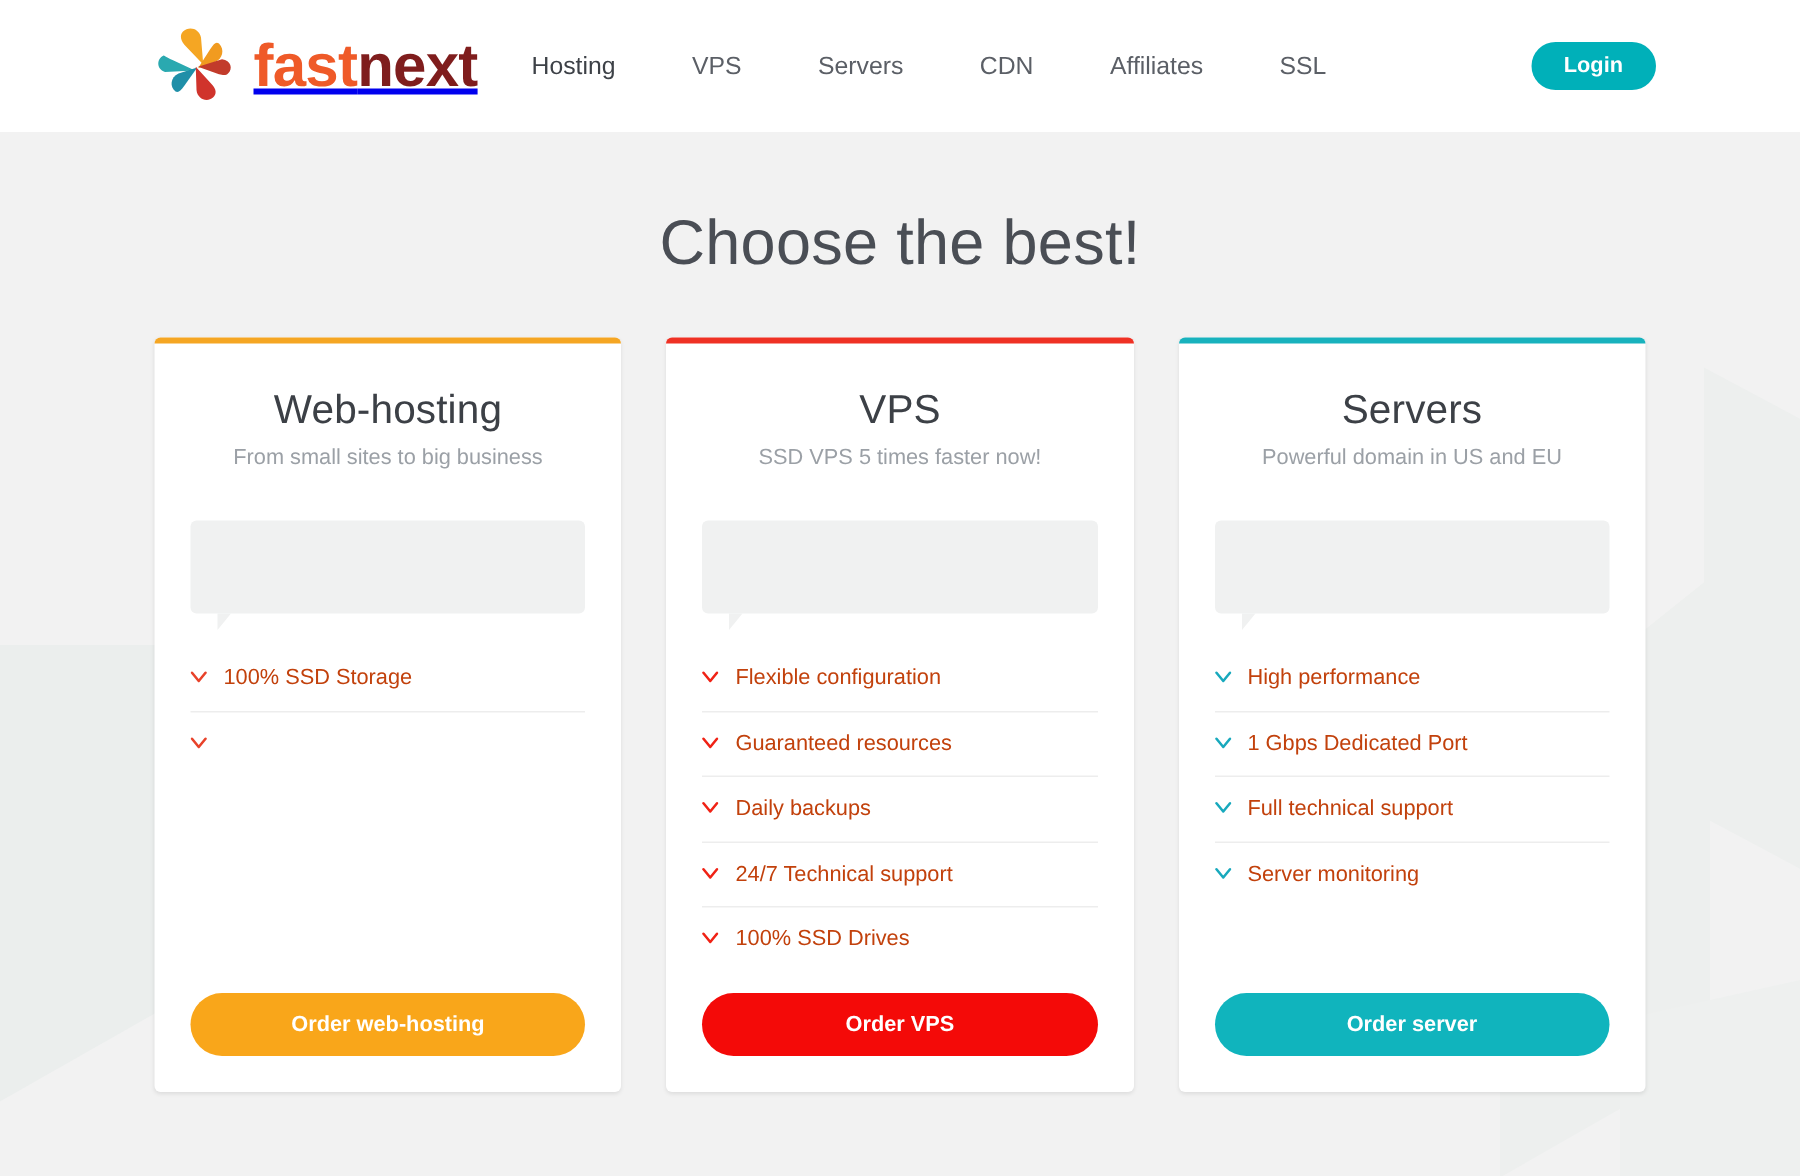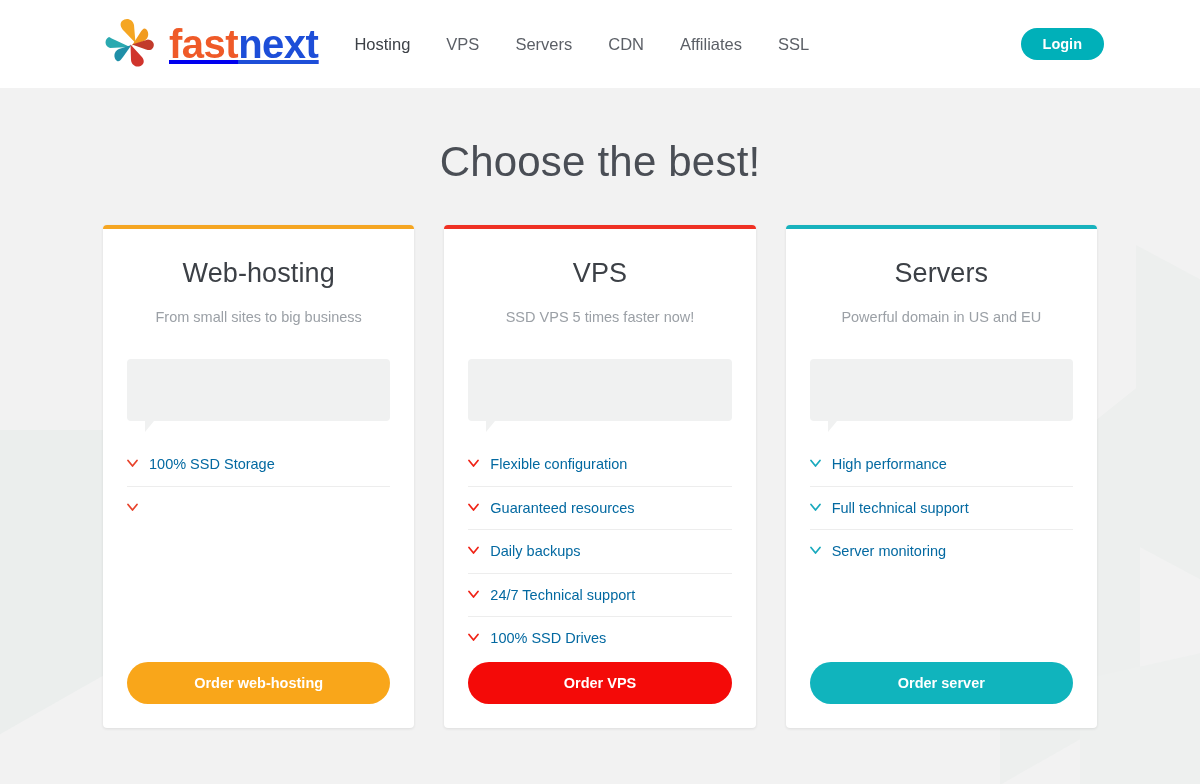--- a/index.html
+++ b/index.html
@@ -86,26 +86,26 @@
   }
 
   .brand-name {
     font-size: 40px;
     font-weight: bold;
     letter-spacing: -0.5px;
     line-height: 1;
     white-space: nowrap;
   }
   .brand-name .b-fast { color: #ef5a28; }
-  .brand-name .b-next { color: #1d4ed8; text-decoration: underline; }
+  .brand-name .b-next { color: #7f1d1d; }
 
   .main-nav {
     display: flex;
     align-items: center;
-    gap: 36px;
+    gap: 51px;
   }
   .nav-link {
     font-size: 16.5px;
     color: #5b5f66;
     text-decoration: none;
     white-space: nowrap;
     cursor: pointer;
   }
   .nav-link.is-active { color: #3d4147; }
 
@@ -172,21 +172,21 @@
     font-size: 27px;
     font-weight: normal;
     color: #3c4046;
     margin-top: 29px;
     letter-spacing: 0.1px;
   }
   .card-sub {
     text-align: center;
     font-size: 14.5px;
     color: #9ba0a6;
-    margin-top: 20px;
+    margin-top: 8px;
   }
 
   .placeholder-bubble {
     position: relative;
     background: #f0f1f1;
     border-radius: 4px;
     height: 62px;
     margin-top: 34px;
   }
   .placeholder-bubble::after {
@@ -203,21 +203,21 @@
     list-style: none;
     margin-top: 22px;
   }
   .feature-item {
     display: flex;
     align-items: flex-start;
     gap: 11px;
     padding: 11px 0;
     border-bottom: 1px solid #ededed;
     font-size: 14.5px;
-    color: #0369a1;
+    color: #c2410c;
     line-height: 1.42;
   }
   .feature-item:last-child { border-bottom: none; }
 
   .check-icon {
     flex: 0 0 auto;
     width: 11px;
     height: 14px;
     margin-top: 2px;
   }
@@ -374,20 +374,28 @@
             </svg>
         </span>
         <span>High performance</span>
       </li>
       <li class="feature-item">
         <span class="check-icon" style="color: rgb(24, 169, 189);">
           <svg viewBox="0 0 11 14" width="11" height="14">
               <path d="M1 4.5 L5.5 10 L10 4.5" fill="none" stroke="currentColor" stroke-width="1.7" stroke-linecap="round" stroke-linejoin="round"></path>
             </svg>
         </span>
+        <span>1 Gbps Dedicated Port</span>
+      </li>
+      <li class="feature-item">
+        <span class="check-icon" style="color: rgb(24, 169, 189);">
+          <svg viewBox="0 0 11 14" width="11" height="14">
+              <path d="M1 4.5 L5.5 10 L10 4.5" fill="none" stroke="currentColor" stroke-width="1.7" stroke-linecap="round" stroke-linejoin="round"></path>
+            </svg>
+        </span>
         <span>Full technical support</span>
       </li>
       <li class="feature-item">
         <span class="check-icon" style="color: rgb(24, 169, 189);">
           <svg viewBox="0 0 11 14" width="11" height="14">
               <path d="M1 4.5 L5.5 10 L10 4.5" fill="none" stroke="currentColor" stroke-width="1.7" stroke-linecap="round" stroke-linejoin="round"></path>
             </svg>
         </span>
         <span>Server monitoring</span>
       </li>

